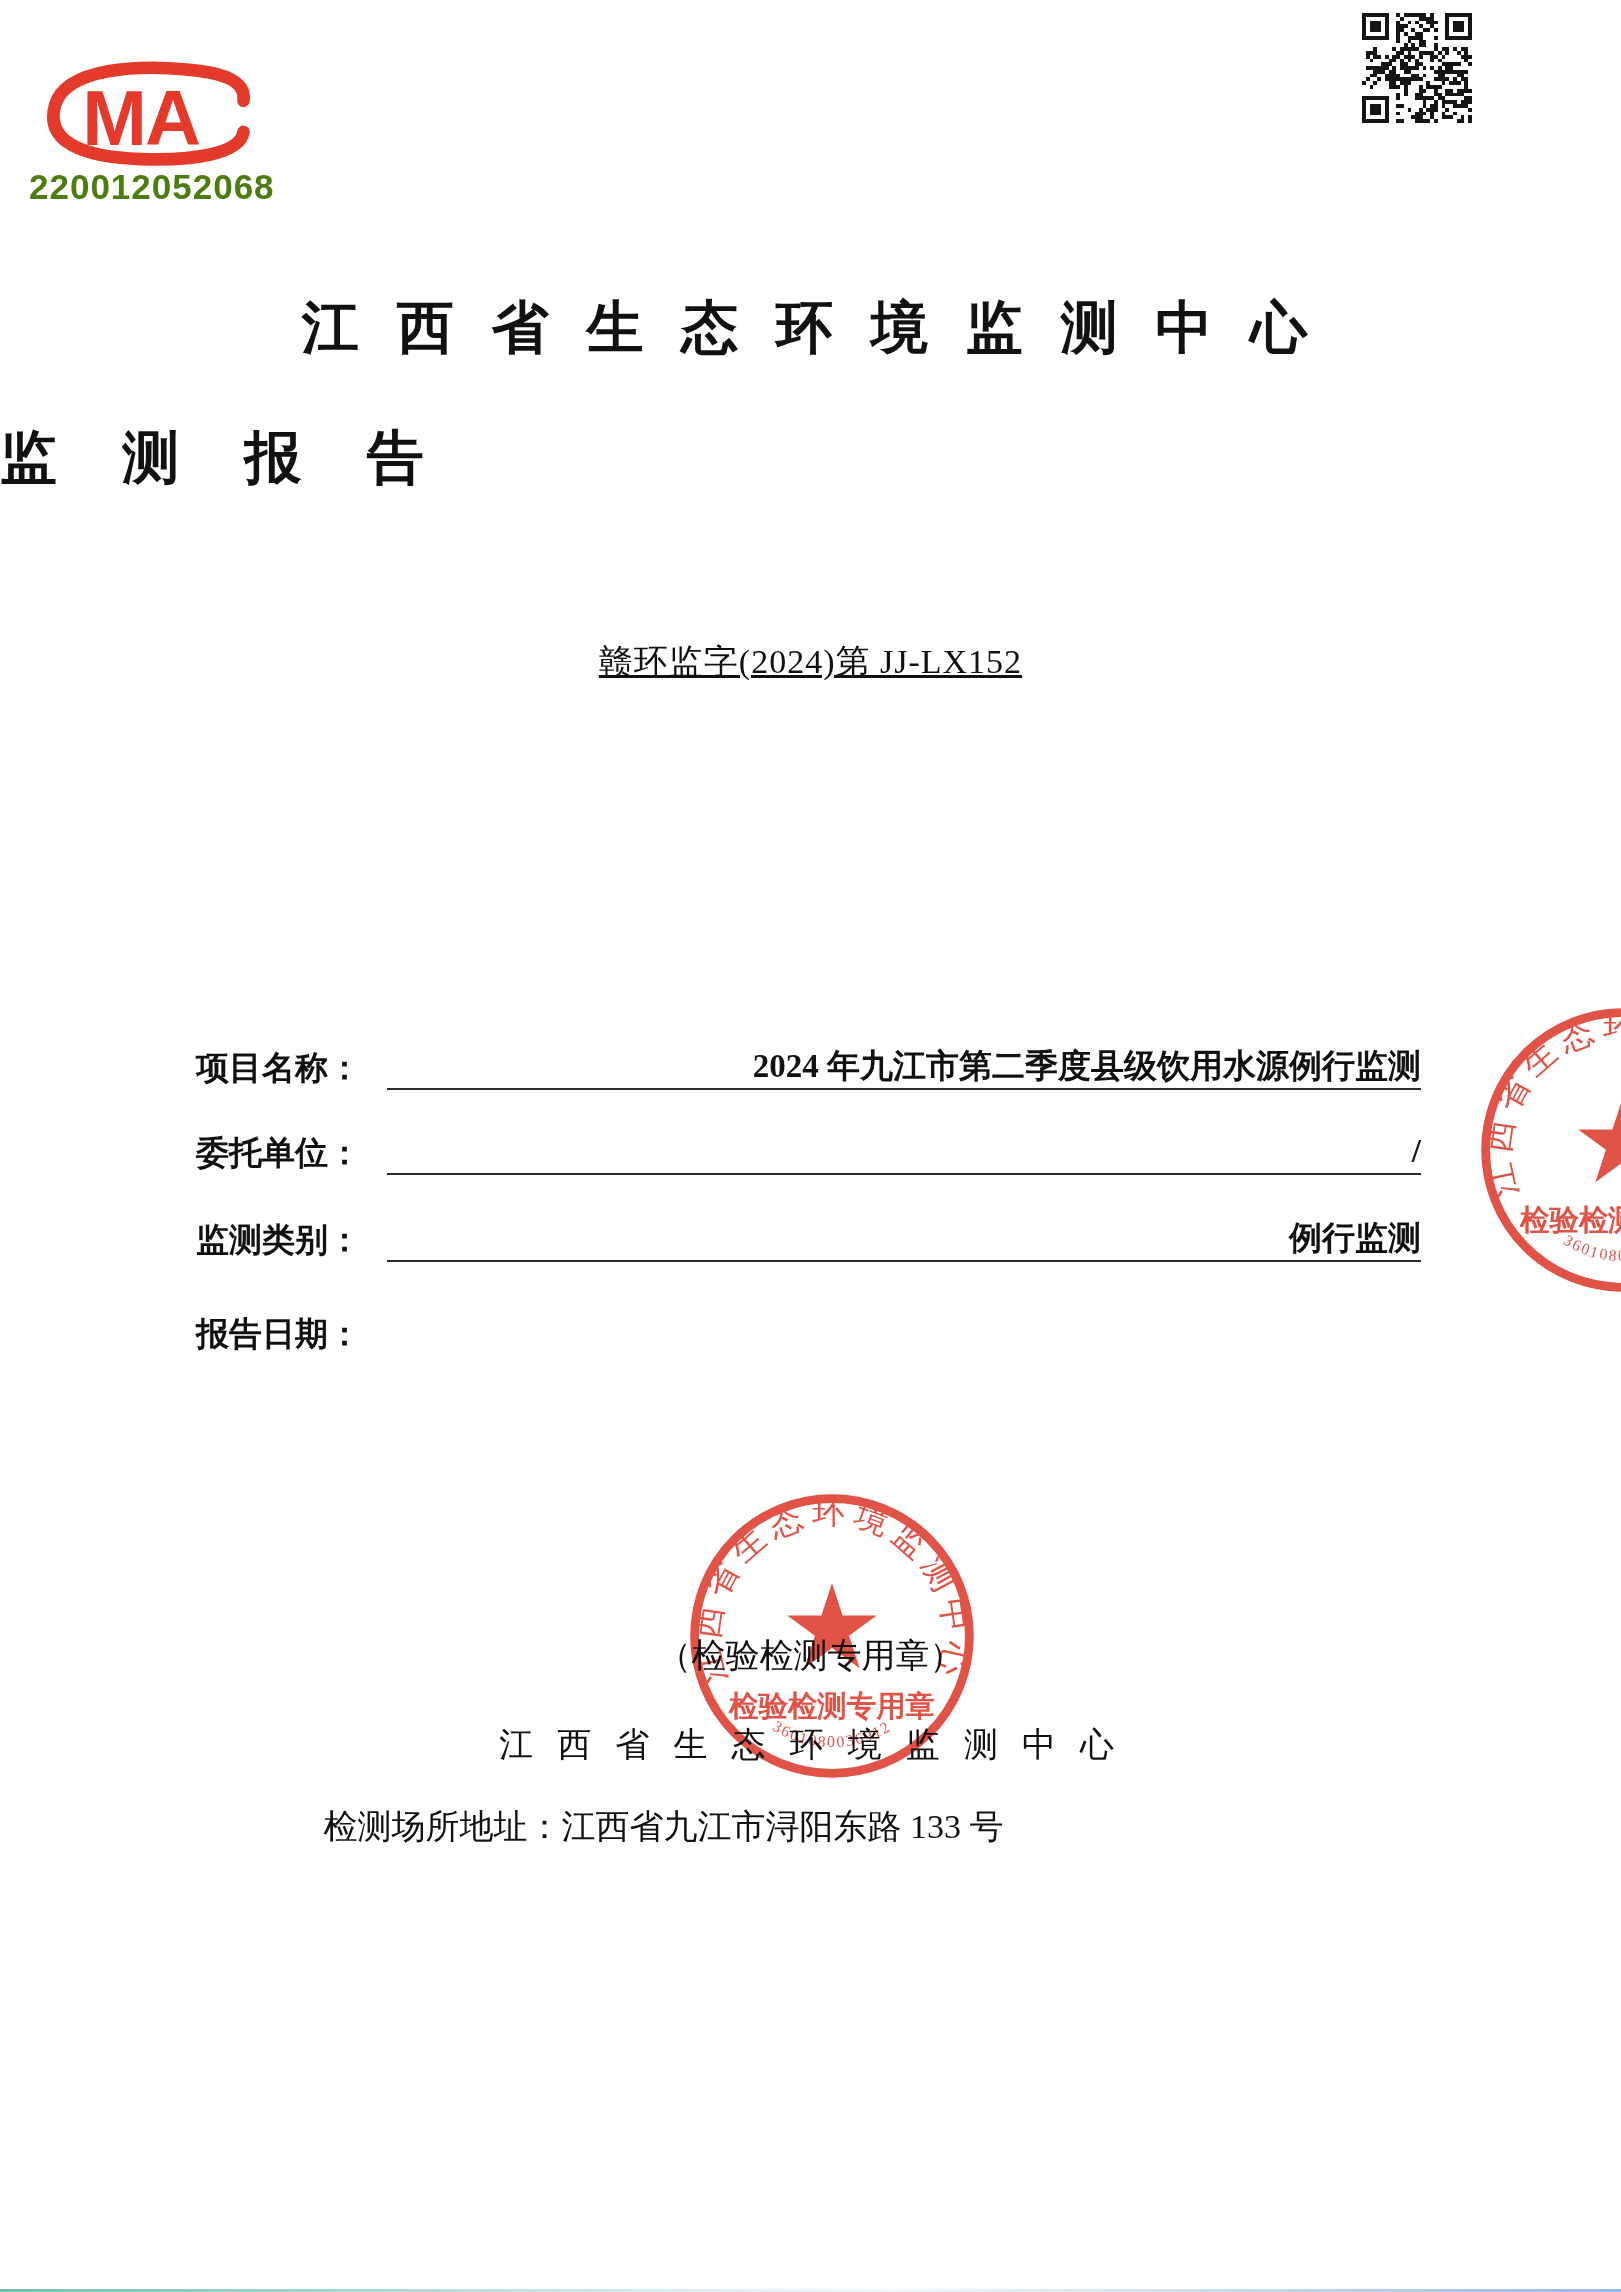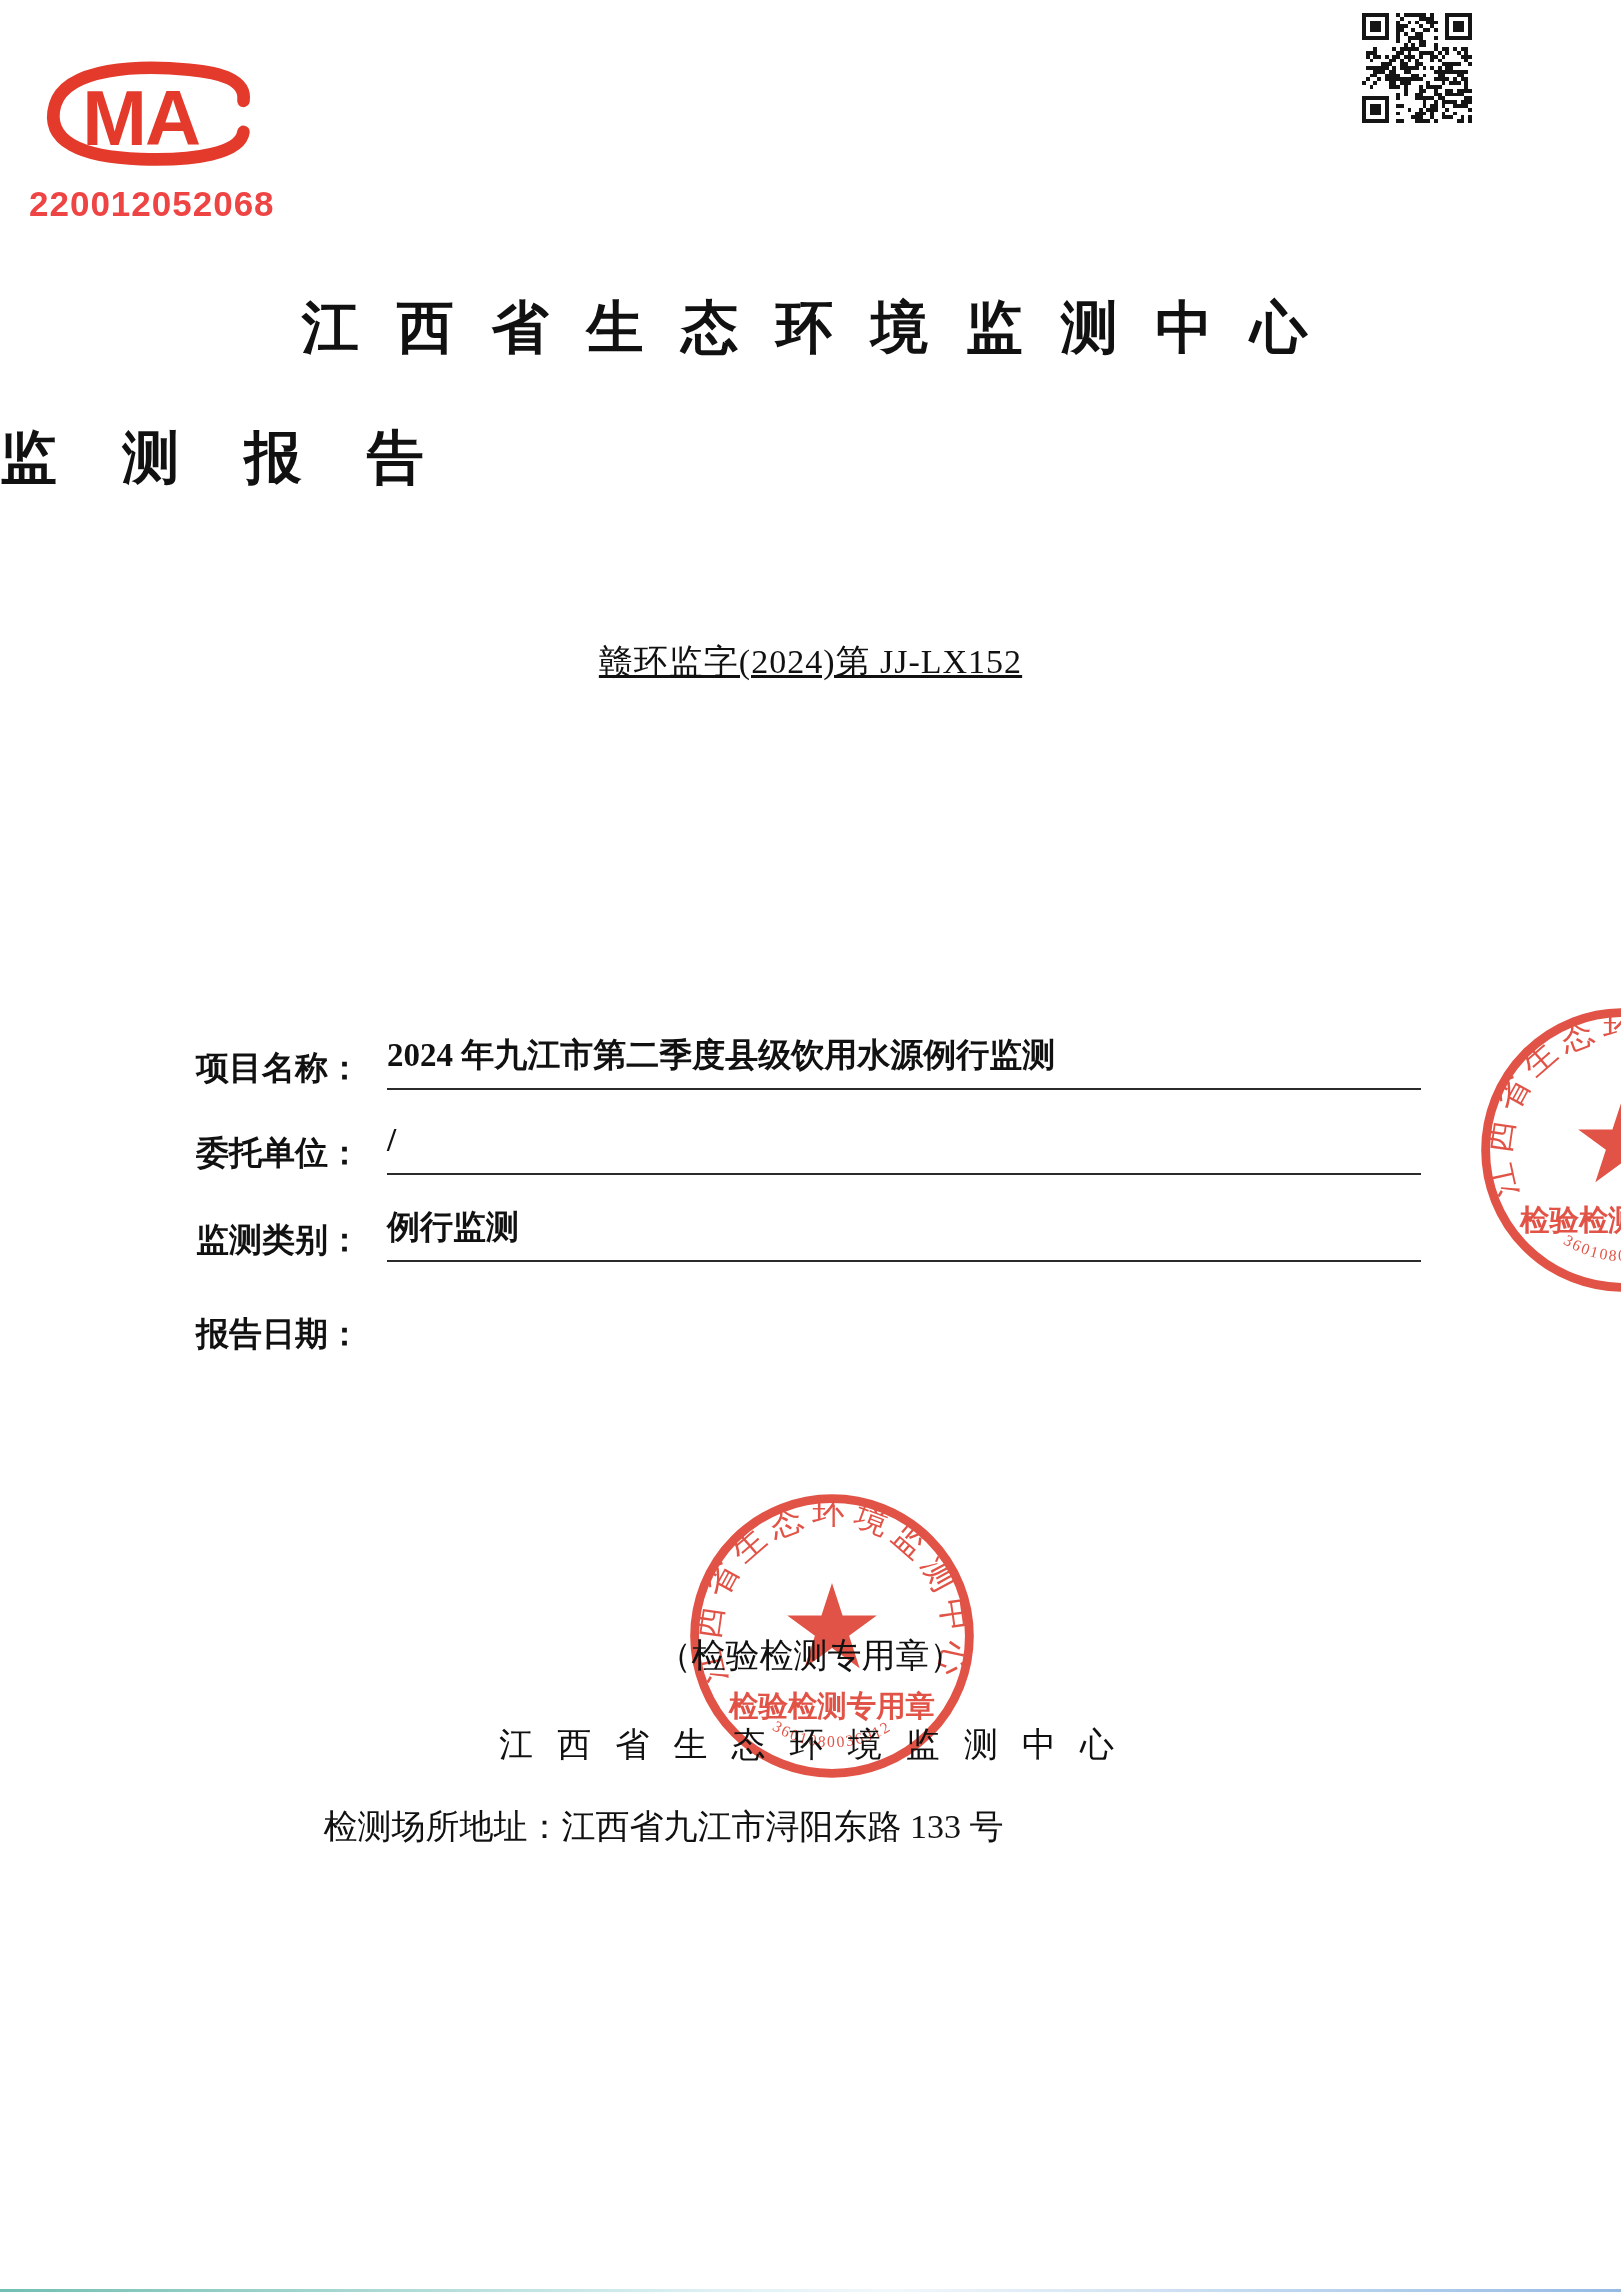--- a/index.html
+++ b/index.html
@@ -3,23 +3,23 @@
 <meta charset="utf-8">
 <style>
   html,body{margin:0;padding:0;background:#ffffff;}
   #page{
     position:relative;width:1621px;height:2293px;background:#ffffff;
     overflow:hidden;font-family:"Liberation Serif","DejaVu Serif",serif;color:#111;
   }
   
   .cma-logo{position:absolute;left:25.5px;top:43px;width:233px;height:139px;}
   .cma-number{
-    position:absolute;left:29px;top:184px;width:294px;
+    position:absolute;left:29px;top:167px;width:294px;
     font-family:"Liberation Sans","DejaVu Sans",sans-serif;
-    font-weight:bold;font-size:35px;letter-spacing:1px;color:#ef4444;
+    font-weight:bold;font-size:35px;letter-spacing:1px;color:#4d7c0f;
   }
   
   .qr{position:absolute;left:1362px;top:12.7px;width:110px;height:110px;}
   
   .title1{
     position:absolute;left:0;top:290px;width:1621px;text-align:center;
     font-size:57px;font-weight:700;letter-spacing:11.8px;white-space:nowrap;
   }
   .title2{
     position:absolute;left:0;top:420px;width:1621px;text-align:left;
@@ -31,22 +31,22 @@
   }
   
   .form-row{
     position:absolute;left:196px;width:1225px;height:53px;
     display:flex;align-items:flex-end;font-weight:bold;
   }
   .form-label{
     width:191px;font-size:33px;line-height:43px;white-space:nowrap;
   }
   .form-value{
-    flex:1;border-bottom:2px solid #2b2b2b;text-align:left;
-    font-size:33px;line-height:43px;padding-bottom:11px;white-space:nowrap;
+    flex:1;border-bottom:2px solid #2b2b2b;text-align:right;
+    font-size:33px;line-height:43px;padding-bottom:0;white-space:nowrap;
   }
   .row-0{top:1037px}.row-1{top:1122px}.row-2{top:1209px}.row-3{top:1303px}
   
   .stamp{position:absolute;width:314px;height:314px;}
   .stamp-center{left:675px;top:1479px;}
   .stamp-right{left:1466px;top:993px;}
   .stamp text{font-family:"Liberation Serif","DejaVu Serif",serif;}
   
   .seal-note{
     position:absolute;left:0;top:1633px;width:1621px;text-align:center;

